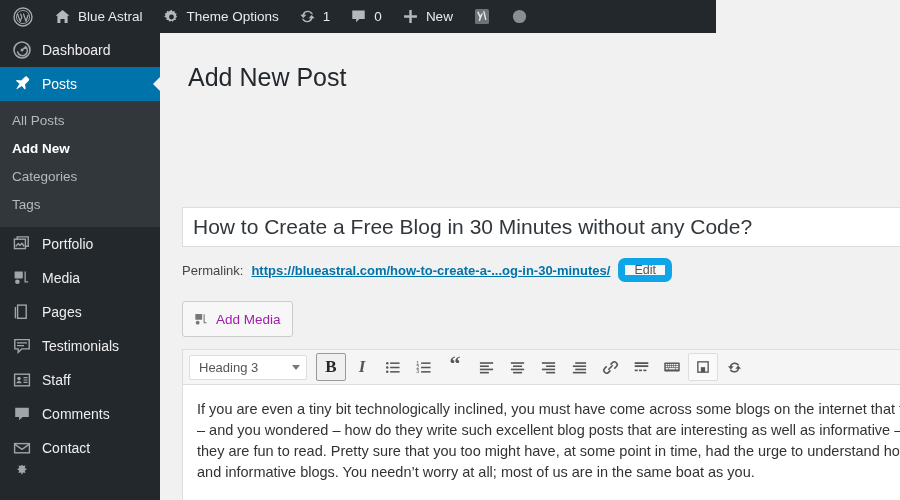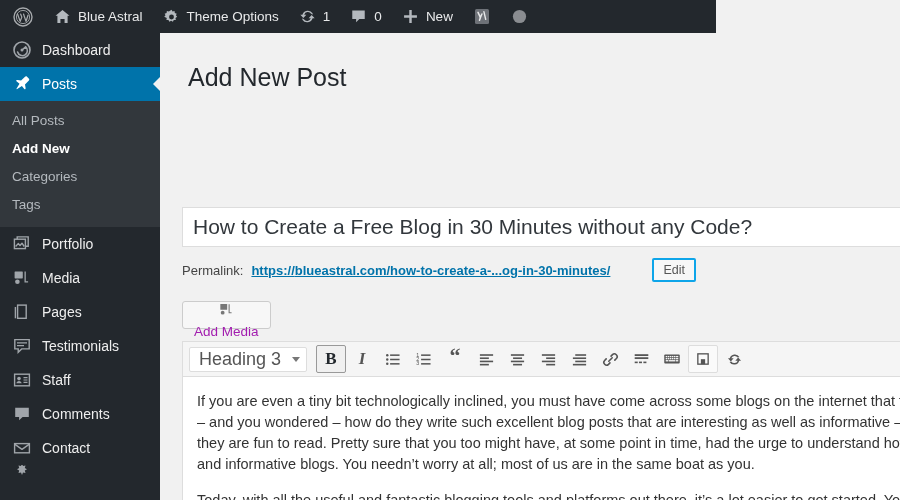--- a/index.html
+++ b/index.html
@@ -111,37 +111,35 @@
   .permalink-label { color: #444; }
   .permalink-link {
     color: #0073aa; text-decoration: underline;
     font-weight: bold;
   }
   .permalink-link .proto { font-weight: bold; }
   .btn {
     display: inline-flex; align-items: center; justify-content: center;
     height: 24px; padding: 0 9px;
     background: #f7f7f7;
-    border: 2px solid #0ea5e9;
-    border-radius: 2px;
+    border: 7px solid #0ea5e9;
+    border-radius: 7px;
     font-size: 12.5px; color: #555;
     white-space: nowrap;
-    margin-left: 34px;
   }
 
   .media-row { display: flex; gap: 9px; margin-top: 19px; }
   .media-btn {
     display: inline-flex; align-items: center; gap: 7px;
-    height: 28px; padding: 0 11px;
+    height: 28px; padding: 17px 11px;
     background: #f7f7f7;
     border: 1px solid #ccc;
     border-radius: 3px;
     font-size: 13.5px; color: #a21caf;
     white-space: nowrap;
-    flex-direction: column;
   }
   .media-btn svg { display: block; }
 
   
   .editor {
     margin-top: 12px;
     width: 860px;
     background: #fff;
     border: 1px solid #ddd;
   }
@@ -154,21 +152,21 @@
     gap: 1px;
   }
   .fmt-select {
     display: inline-flex; align-items: center; justify-content: space-between;
     width: 118px; height: 25px;
     margin: 0 8px 0 2px;
     padding: 0 6px 0 9px;
     background: #fff;
     border: 1px solid #ddd;
     border-radius: 2px;
-    font-size: 18px; color: #555;
+    font-size: 13px; color: #555;
   }
   .caret {
     width: 0; height: 0;
     border-left: 4.5px solid transparent;
     border-right: 4.5px solid transparent;
     border-top: 5px solid #777;
   }
   .tb-btn {
     width: 30px; height: 28px;
     display: inline-flex; align-items: center; justify-content: center;

